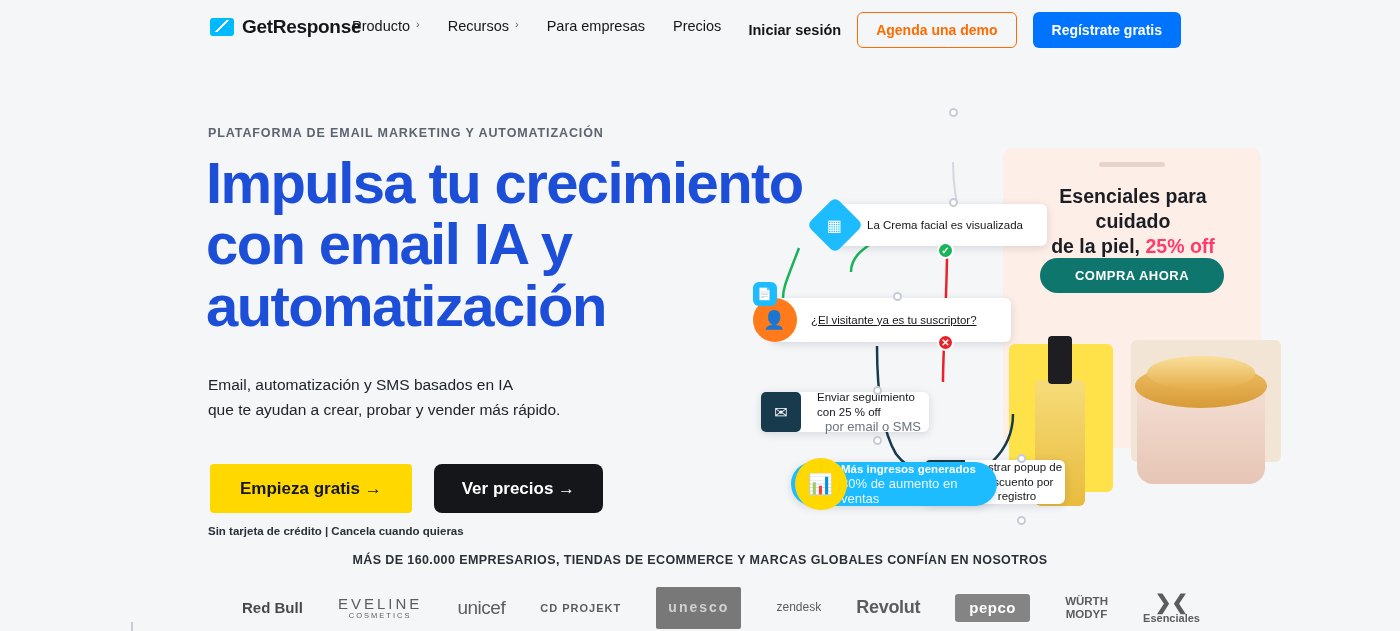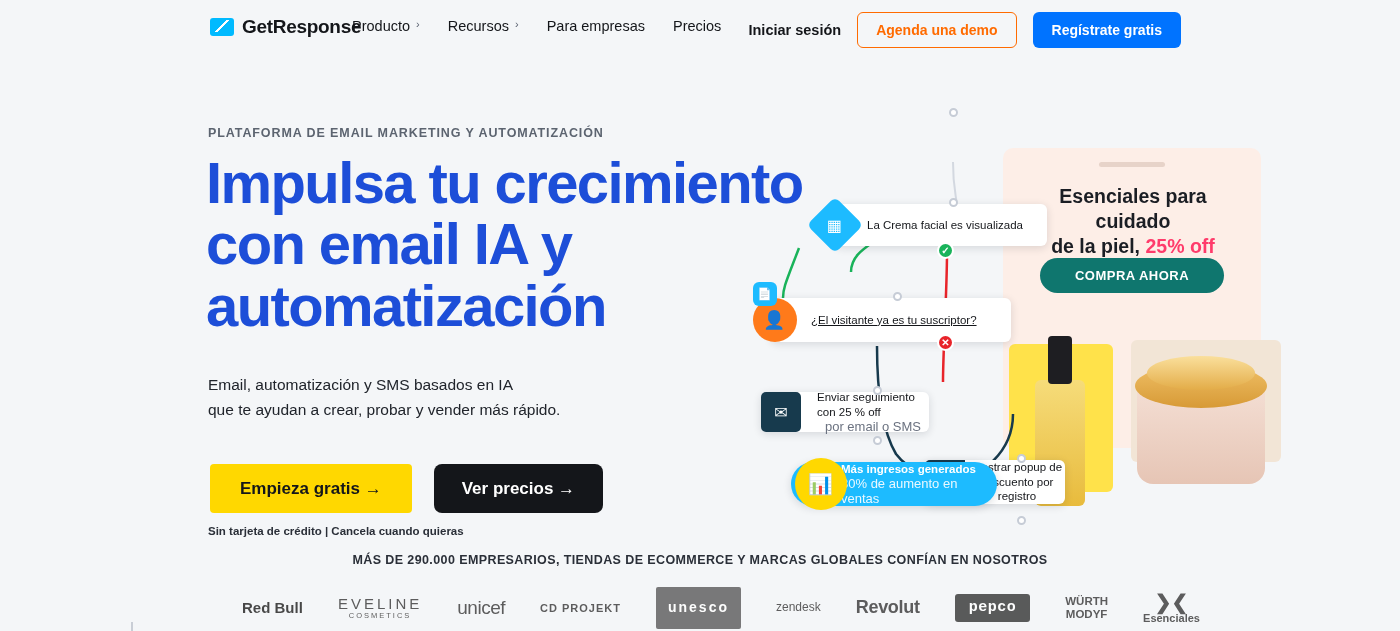--- a/index.html
+++ b/index.html
@@ -181,24 +181,24 @@
     position: absolute; left: 200px; top: 586px; width: 1000px; height: 44px;
     display: flex; align-items: center; justify-content: space-between;
     filter: grayscale(100%); opacity: .85;
   }
   .brand { font-size: 13px; font-weight: bold; color: #3b4350; text-align: center; line-height: 1.1; white-space: nowrap; }
   .brand.redbull { color: #1b2a4a; font-size: 15px; margin-left: 42px; }
   .brand.eveline { letter-spacing: 3px; font-size: 15px; font-weight: normal; }
   .brand.eveline small { display: block; letter-spacing: 2px; font-size: 7.5px; }
   .brand.unicef { font-size: 19px; font-weight: normal; letter-spacing: -.5px; }
   .brand.cdp { font-size: 11px; letter-spacing: 1px; }
-  .brand.unesco { background: #5b6472; color: #ffffff; padding: 13px 12px; border-radius: 2px; letter-spacing: 2px; font-size: 14px; }
+  .brand.unesco { background: #5b6472; color: #5eead4; padding: 13px 12px; border-radius: 2px; letter-spacing: 2px; font-size: 14px; }
   .brand.zendesk { font-size: 12px; font-weight: normal; }
   .brand.revolut { font-size: 18px; letter-spacing: -.3px; }
-  .brand.pepco { background: #0c4a6e; color: #fff; padding: 6px 14px; border-radius: 3px; font-size: 15px; letter-spacing: .5px; font-family: Liberation Mono, monospace; }
+  .brand.pepco { background: #d946ef; color: #fff; padding: 6px 14px; border-radius: 3px; font-size: 15px; letter-spacing: .5px; }
   .brand.wurth { font-size: 11.5px; line-height: 1.15; }
   .brand.carrefour { font-size: 11px; }
   .brand.carrefour .c-mark { font-size: 20px; display: block; line-height: 1; }
 
   .scrollhint {
     position: absolute; left: 131px; bottom: 0px; width: 2px; height: 9px; background: #c9ced6;
   }
 </style>
 </head>
 <body>
@@ -320,21 +320,21 @@
 
     <div class="chip" style="left:60px; top:370px; width:206px; height:44px; background:#1dbbff; border-radius:22px; padding-left:50px; flex-direction:column; align-items:flex-start; justify-content:center; color:#fff;">
       <div class="chip-txt" style="color:#fff; font-weight:bold;">Más ingresos generados</div>
       <div class="chip-sub" style="color:#eaf8ff;">30% de aumento en ventas</div>
     </div>
     <div class="ic ic-yellow" style="position:absolute; left:64px; top:366px; width:52px; height:52px; color:#14161a;">
       <span style="font-size:20px;">📊</span>
     </div>
   </div>
 
-  <div class="brands-title">MÁS DE 290.000 EMPRESARIOS, TIENDAS DE ECOMMERCE Y MARCAS GLOBALES CONFÍAN EN NOSOTROS</div>
+  <div class="brands-title">MÁS DE 160.000 EMPRESARIOS, TIENDAS DE ECOMMERCE Y MARCAS GLOBALES CONFÍAN EN NOSOTROS</div>
   <div class="brands">
     <div class="brand redbull">Red Bull</div>
     <div class="brand eveline">
       <span>EVELINE</span>
       <small>COSMETICS</small>
     </div>
     <div class="brand unicef">unicef</div>
     <div class="brand cdp">CD PROJEKT</div>
     <div class="brand unesco">unesco</div>
     <div class="brand zendesk">zendesk</div>

